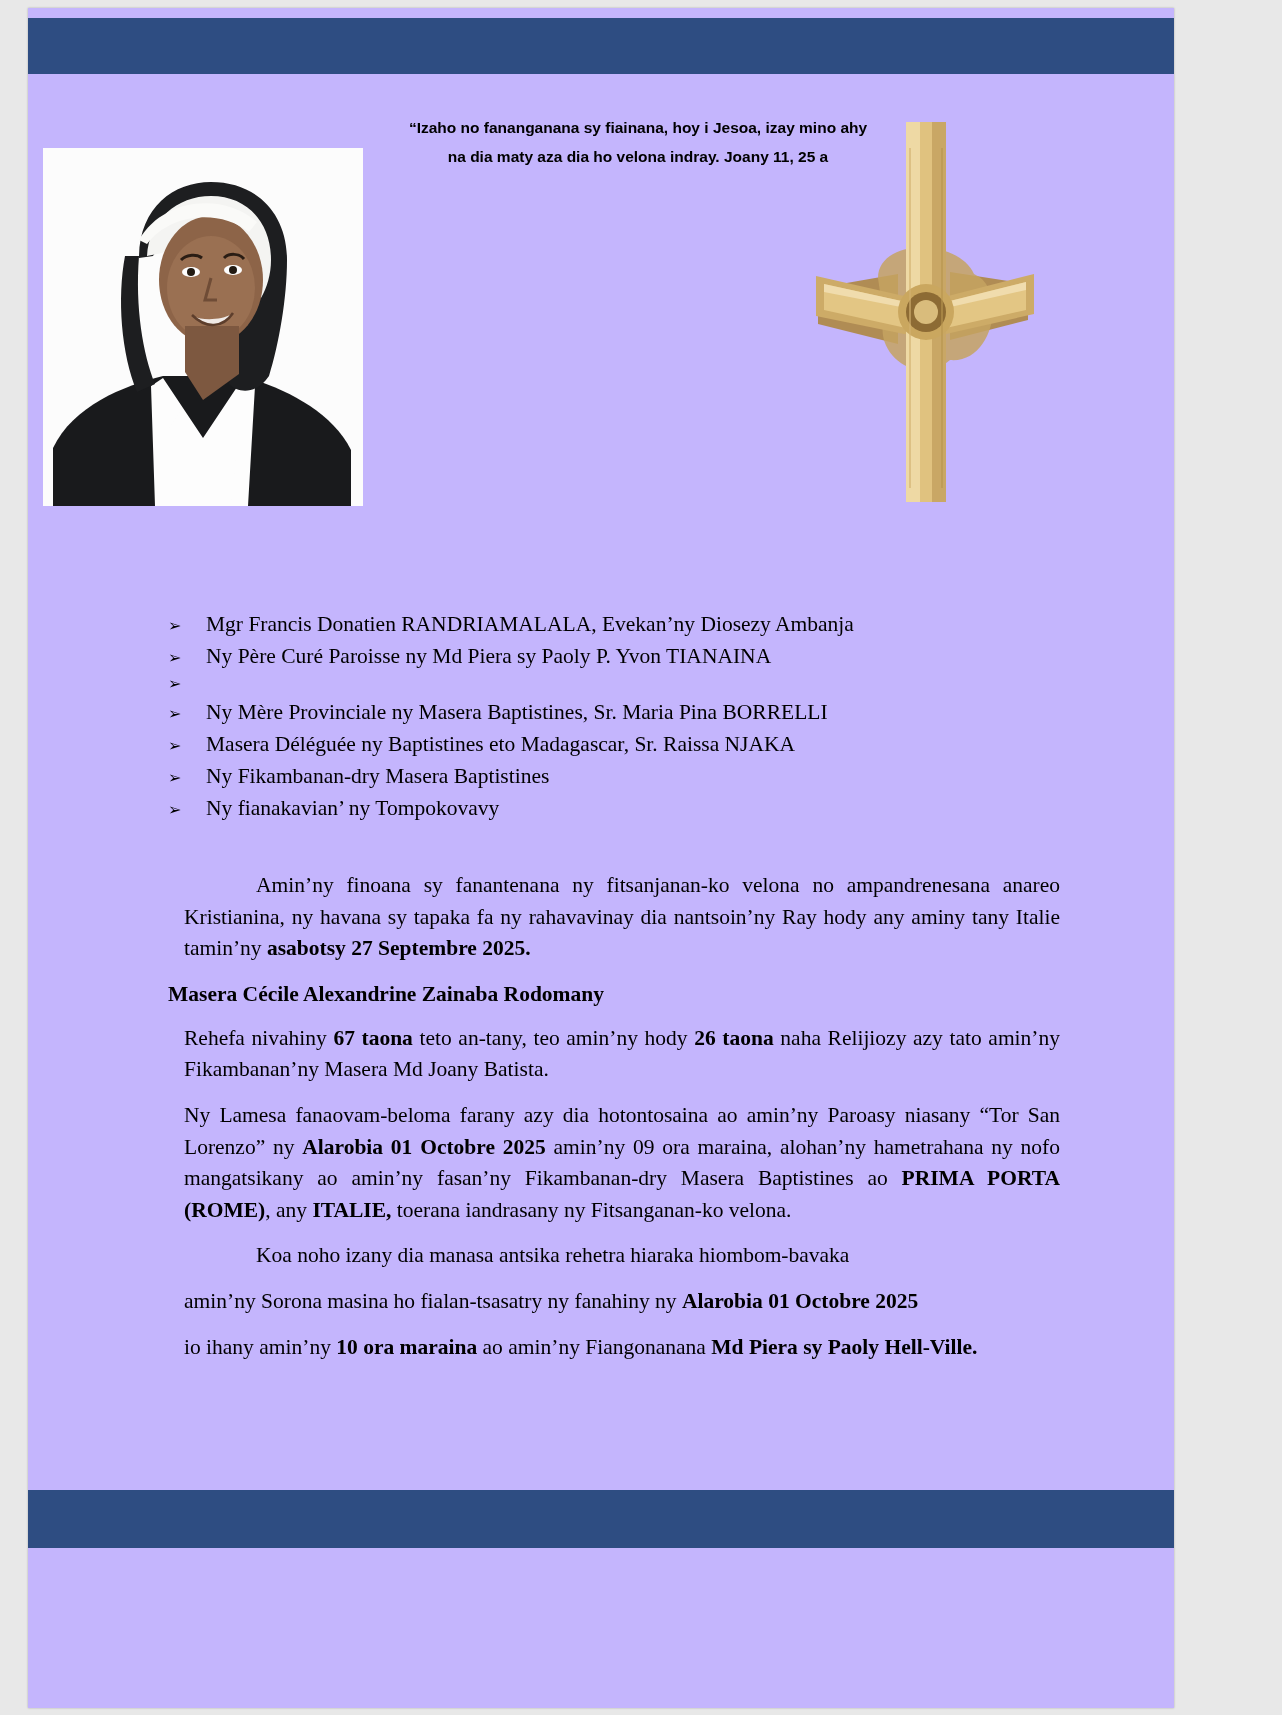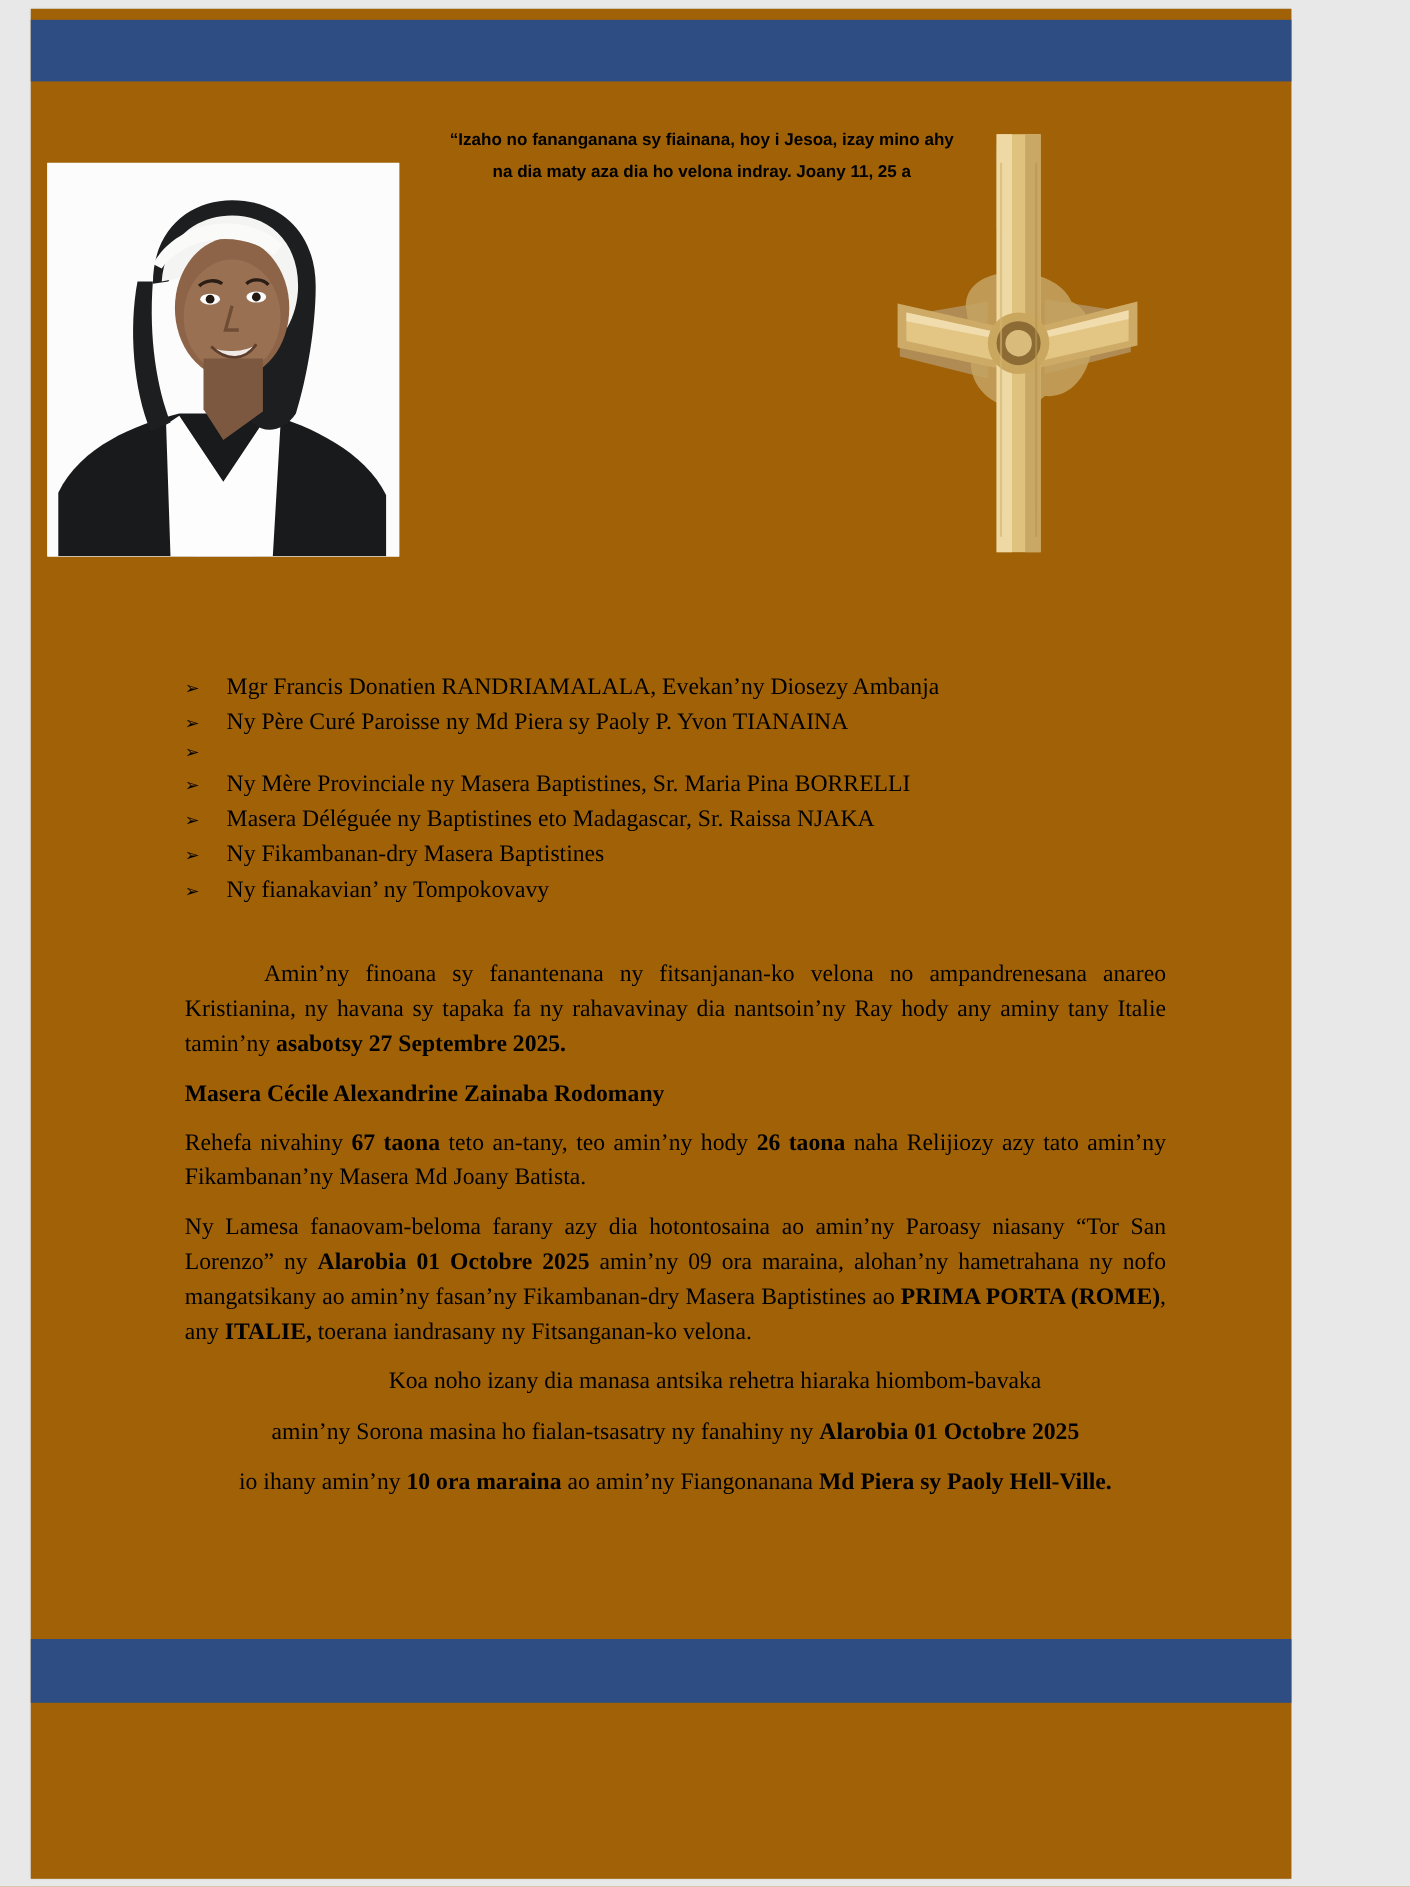--- a/index.html
+++ b/index.html
@@ -12,21 +12,21 @@
     height: 1715px;
     font-family: "Liberation Serif", serif;
     overflow: hidden;
   }
   .page {
     position: absolute;
     left: 28px;
     top: 8px;
     width: 1146px;
     height: 1700px;
-    background: #a16207;
+    background: #c4b5fd;
     box-shadow: 0 0 2px rgba(0,0,0,0.25);
   }
   .band-top {
     position: absolute;
     left: 0;
     top: 10px;
     width: 1146px;
     height: 56px;
     background: #2e4d82;
   }
@@ -98,26 +98,26 @@
   }
   .body-text {
     position: absolute;
     left: 140px;
     top: 862px;
     width: 892px;
     font-size: 21.5px;
     color: #000;
   }
   .para {
-    margin: 0 0 14px 0;
+    margin: 0 0 14px 16px;
     text-align: justify;
     line-height: 1.47;
   }
   .para.indent { text-indent: 72px; }
-  .para.nojust { text-align: center; }
+  .para.nojust { text-align: left; }
   .name-line {
     margin: 8px 0 14px 0;
     font-weight: bold;
     font-size: 21.5px;
     line-height: 1.4;
   }
   b { font-weight: bold; }
 </style>
 </head>
 <body>

